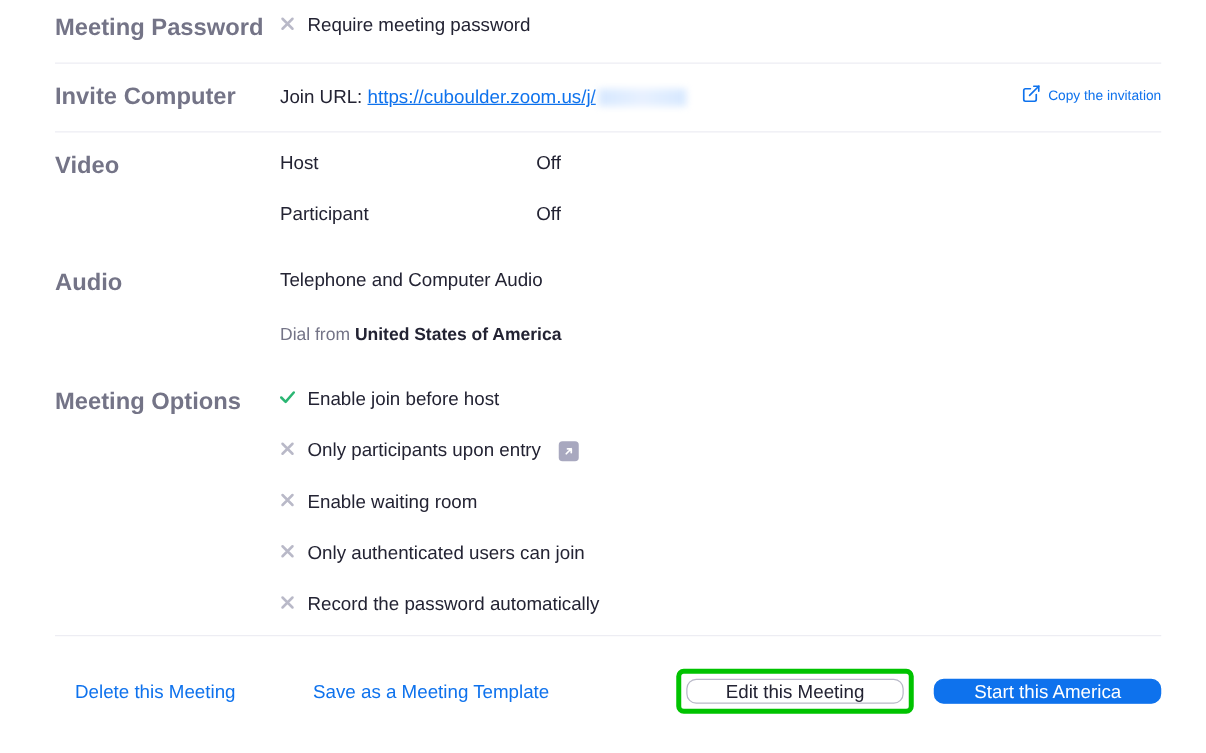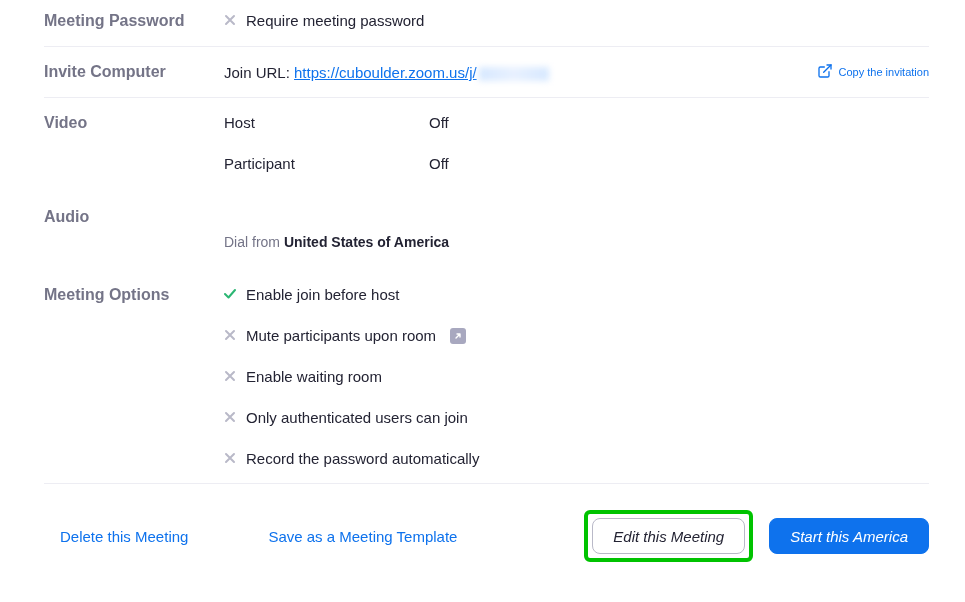--- a/index.html
+++ b/index.html
@@ -19,21 +19,21 @@
       padding: 16px 0;
       border-bottom: 1px solid #ededf3;
     }
     .row.first { padding-top: 12px; }
     .row.noborder { border-bottom: none; }
     .label-col {
       width: 180px;
       flex: 0 0 180px;
       color: #747487;
       font-weight: 600;
-      font-size: 16px;
+      font-size: 19px;
     }
     .value-col { flex: 1; color: #232333; }
     .invite-col { display: flex; align-items: flex-end; gap: 31px; }
     .invite-right {
       margin-left: auto;
       display: flex;
       align-items: center;
       gap: 6px;
       color: #0e72ed;
       font-size: 11px;
@@ -63,45 +63,44 @@
     .option-item .inline-icon { display: inline-flex; align-items: center; margin-left: 4px; }
     .check-mark { width: 12px; height: 12px; flex: 0 0 12px; }
     .check-mark svg { width: 12px; height: 12px; }
     .x-mark { width: 12px; height: 12px; flex: 0 0 12px; }
     .x-mark svg { width: 12px; height: 12px; }
     .footer {
       display: flex;
       align-items: center;
       padding: 26px 0 24px 16px;
     }
-    .footer .left { display: flex; gap: 80px; }
+    .footer .left { display: flex; gap: 62px; }
     .link-btn {
       background: none;
       border: none;
       color: #0e72ed;
       font-size: 15px;
       cursor: pointer;
       padding: 0;
     }
     .footer .right { margin-left: auto; display: flex; align-items: center; gap: 16px; }
     .highlight-wrap {
       border: 4px solid #00c300;
       border-radius: 6px;
       padding: 4px;
     }
     .btn {
       display: inline-flex;
       align-items: center;
       justify-content: center;
-      height: 36px;
-      padding: 0 20px;
+      height: 20px;
+      padding: 0 31px;
       border-radius: 8px;
       font-size: 15px;
       cursor: pointer;
-      font-style: italic;
     }
     .btn-outline {
       background: #fff;
       border: 1px solid #b9b9c8;
       color: #232333;
     }
     .btn-primary {
       background: #0e72ed;
       border: 1px solid #0e72ed;
       color: #fff;
@@ -164,41 +163,42 @@
         <div>Off</div>
         <div>Participant</div>
         <div>Off</div>
       </div>
     </div>
   </div>
 
   <div class="row noborder sub-row">
     <div class="label-col">Audio</div>
     <div class="value-col">
+      <div>Telephone and Computer Audio</div>
       <div class="dial-from">
         <span>Dial from </span><span class="country">United States of America</span>
       </div>
     </div>
   </div>
 
   <div class="row sub-row">
     <div class="label-col">Meeting Options</div>
     <div class="value-col">
       <div class="options-list" id="options-list">
           <div class="option-item">
             <span class="check-mark"><svg viewBox="0 0 12 12">
                 <path d="M1 6 L4.5 9.5 L11 2" stroke="#2bb673" stroke-width="2" fill="none" stroke-linecap="round" stroke-linejoin="round"></path>
               </svg></span>
             <span>Enable join before host</span>
           </div>
           <div class="option-item">
             <span class="x-mark"><svg viewBox="0 0 12 12">
                 <path d="M2 2 L10 10 M10 2 L2 10" stroke="#b9b9c8" stroke-width="2" stroke-linecap="round"></path>
               </svg></span>
-            <span>Mute participants upon room</span>
+            <span>Only participants upon entry</span>
             <span class="inline-icon">
               <span class="info-badge">
                 <svg viewBox="0 0 10 10">
                   <rect x="1" y="1" width="8" height="8" rx="1" fill="none"></rect>
                   <path d="M3 7 L7 3 M4 3 H7 V6" stroke="#fff" stroke-width="1.4" fill="none" stroke-linecap="round" stroke-linejoin="round"></path>
                 </svg>
               </span>
             </span>
           </div>
           <div class="option-item">

